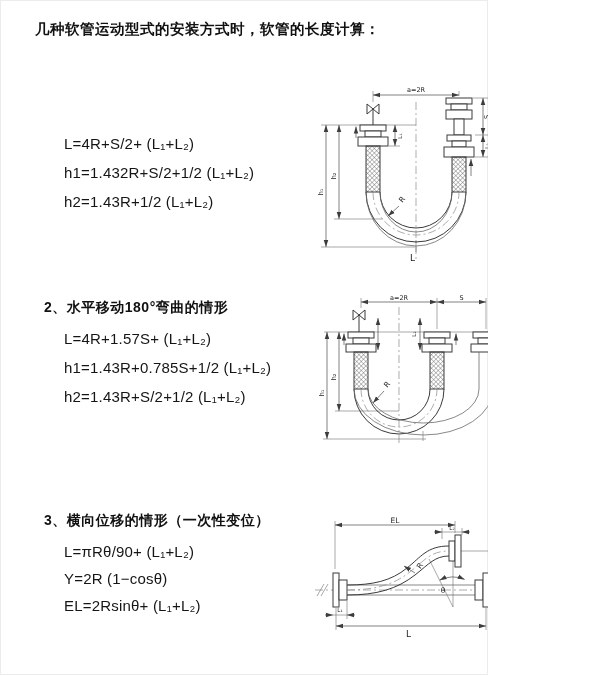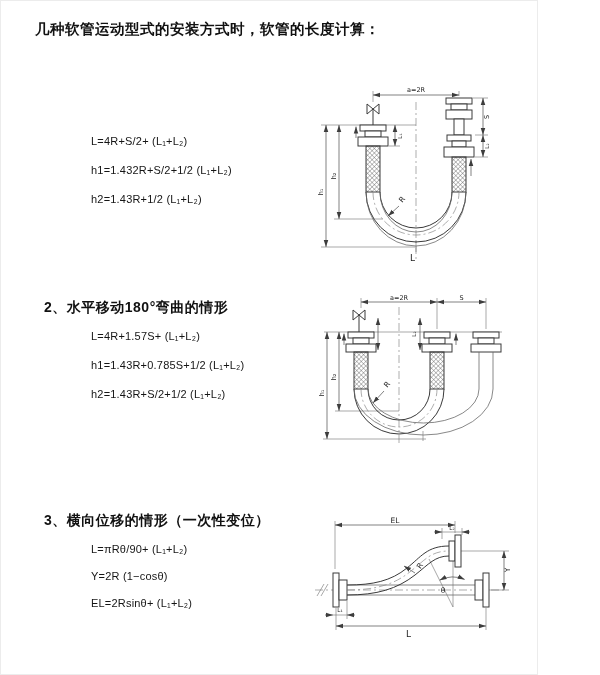--- a/index.html
+++ b/index.html
@@ -1,23 +1,23 @@
 <!DOCTYPE html>
 <html><head>
 <meta charset="utf-8">
 <style>
   html,body{margin:0;padding:0;background:#fff;}
   .page{
-    position:relative;width:538px;height:675px;background:#fff;overflow:hidden;
+    position:relative;width:488px;height:675px;background:#fff;overflow:hidden;
     font-family:"Liberation Sans","DejaVu Sans",sans-serif;color:#1a1a1a;
     box-shadow: inset 0 0 0 1px #ececec;
   }
   .doc-title{position:absolute;left:35px;top:20px;font-size:14.5px;font-weight:700;letter-spacing:.5px;color:#111;}
   .sec-heading{position:absolute;font-size:14px;font-weight:700;letter-spacing:.5px;color:#111;}
-  .formula{position:absolute;font-size:11px;font-weight:400;color:#151515;letter-spacing:.2px;margin-left:27px;}
+  .formula{position:absolute;font-size:15px;font-weight:400;color:#151515;letter-spacing:.2px;}
   figure{margin:8px;padding:0;position:absolute;}
   
   .ln{stroke:#3a3a3a;stroke-width:1;fill:none;}
   .ln2{stroke:#6a6a6a;stroke-width:.8;fill:none;}
   .thin{stroke:#6f6f6f;stroke-width:.6;fill:none;}
   .dim{stroke:#4a4a4a;stroke-width:.7;fill:none;}
   .cl{stroke:#8a8a8a;stroke-width:.7;fill:none;stroke-dasharray:8 3 2 3;}
   .fit{fill:#fff;stroke:#3a3a3a;stroke-width:1;}
   svg text{font-family:"DejaVu Sans",sans-serif;fill:#222;}
   .t5{font-size:5.5px;} .t6{font-size:6.5px;} .t7{font-size:7.5px;} .t8{font-size:9px;}

